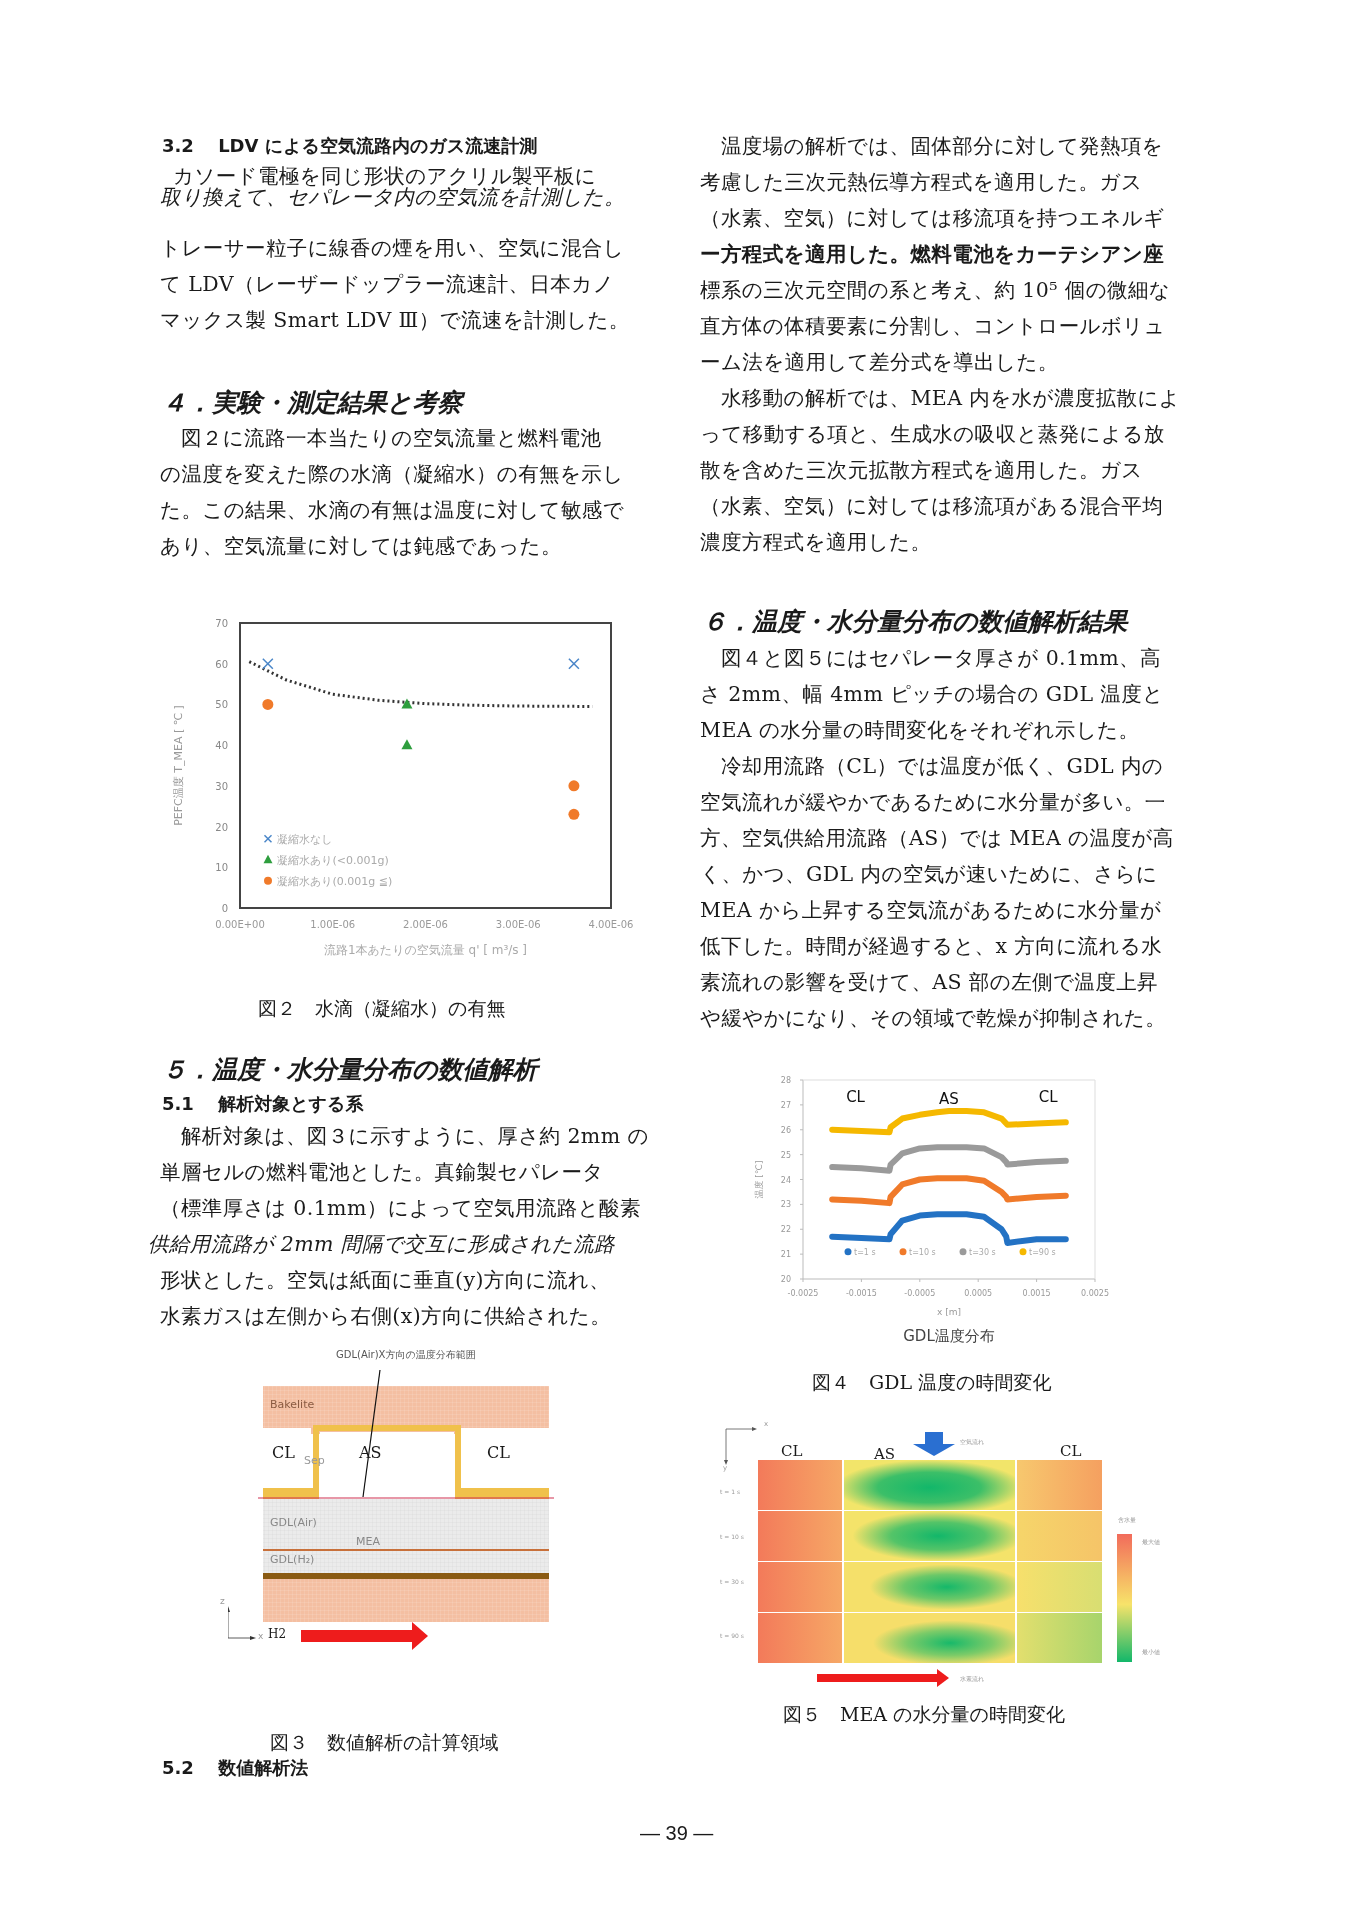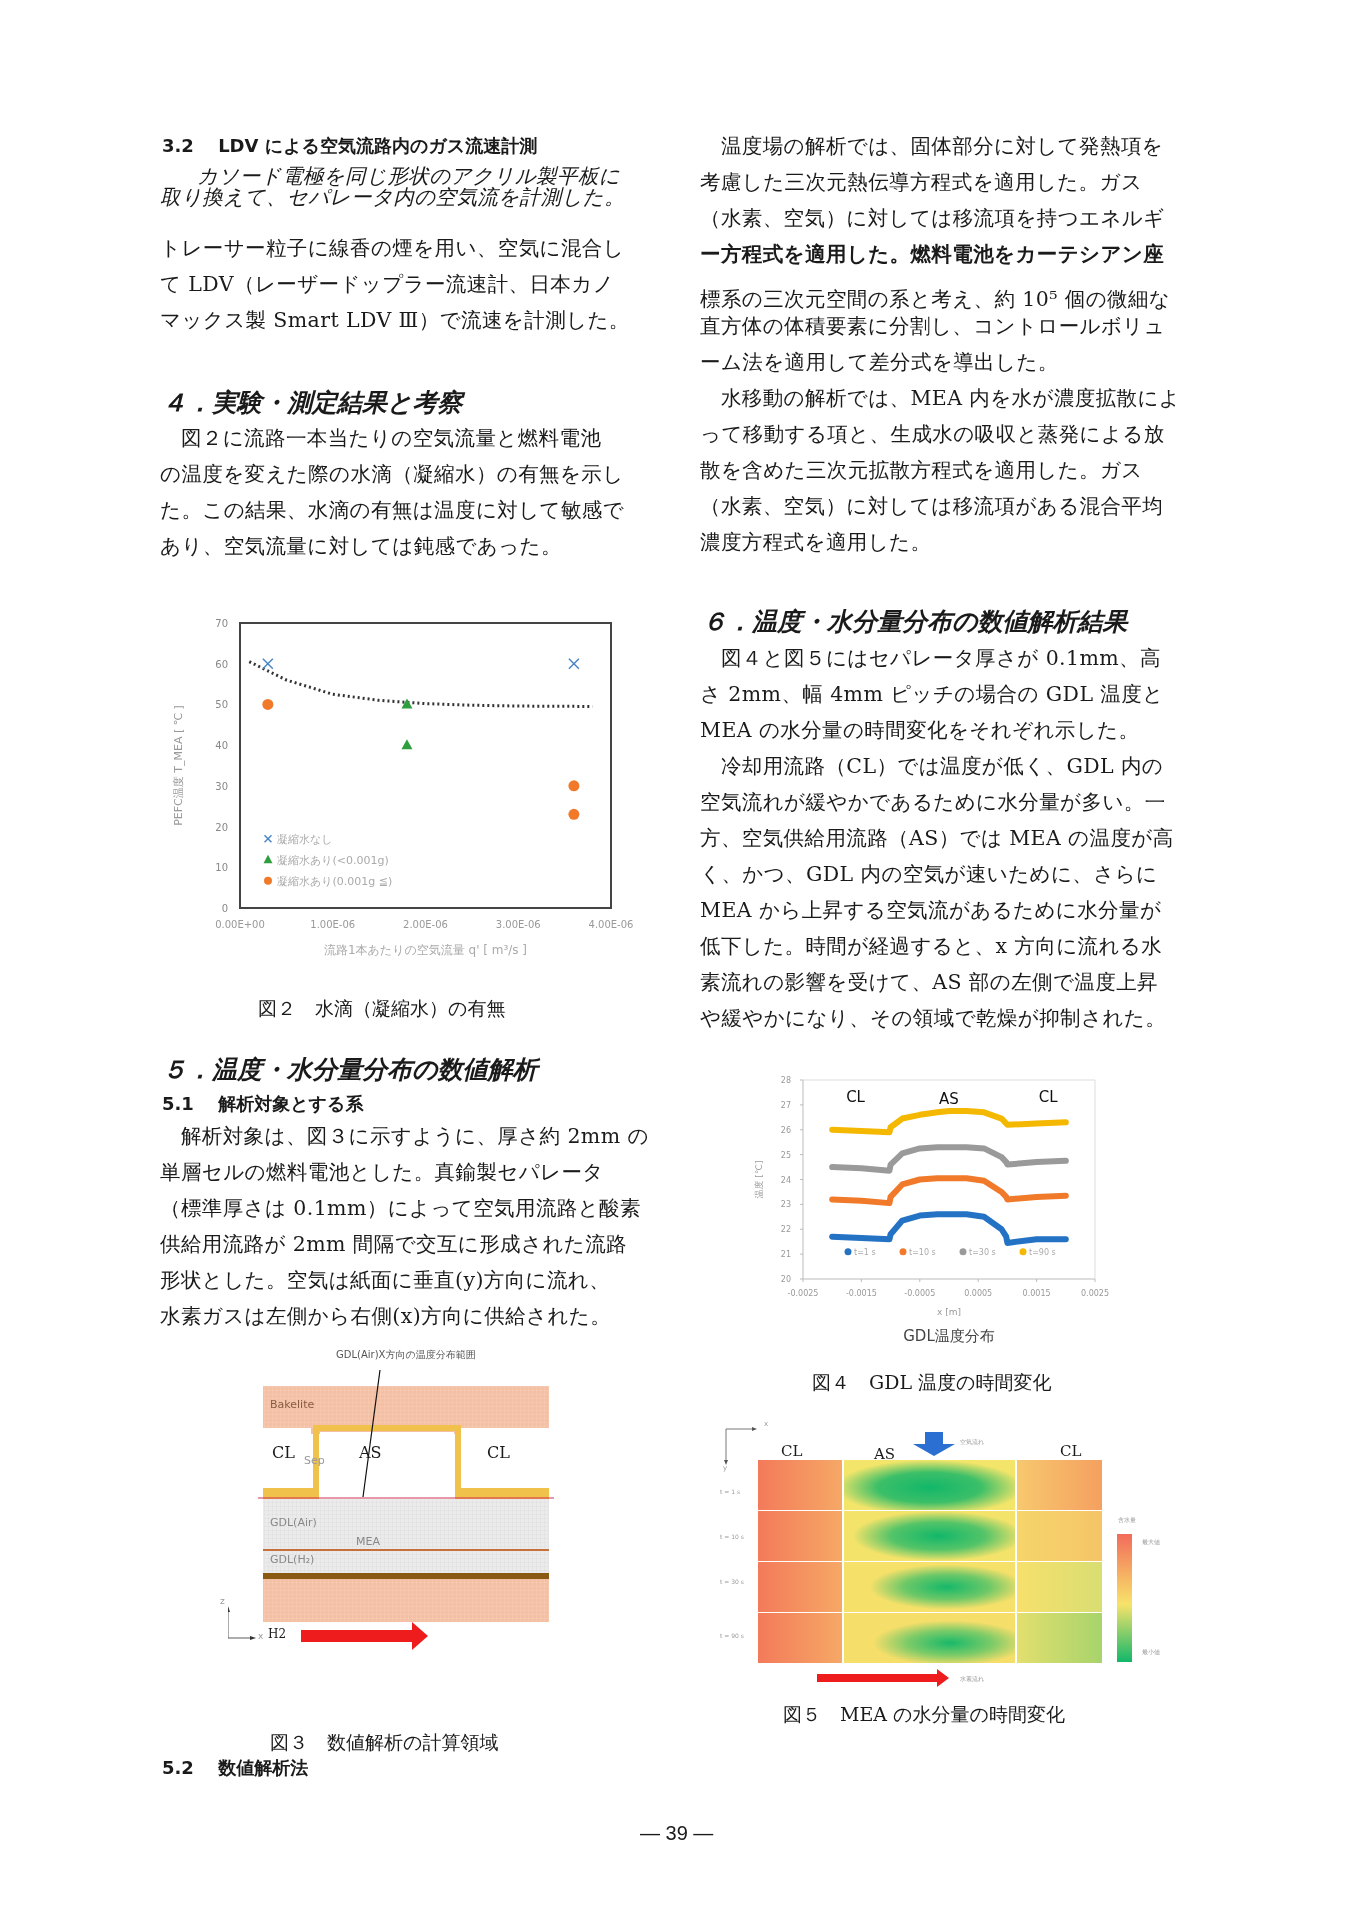--- a/index.html
+++ b/index.html
@@ -11,21 +11,21 @@
   .h3{position:absolute;font-family:"DejaVu Sans","Liberation Sans",sans-serif;font-size:18px;font-weight:bold;white-space:nowrap;}
   .cap{position:absolute;font-size:19px;white-space:nowrap;}
   .small{font-family:"DejaVu Sans","Liberation Sans",sans-serif;color:#999;}
   svg text{font-family:"DejaVu Sans","Liberation Sans",sans-serif;}
 </style>
 </head>
 <body>
 
 <div class="h3" style="left:162px;top:134px;">3.2　 LDV による空気流路内のガス流速計測</div>
 <div>
-  <div class="p" style="left:176px;top:158px;font-style:italic;">　カソード電極を同じ形状のアクリル製平板に</div>
+  <div class="p" style="left:152px;top:158px;">　カソード電極を同じ形状のアクリル製平板に</div>
   <div class="p" style="left:160px;top:179px;font-style:italic;">取り換えて、セパレータ内の空気流を計測した。</div>
   <div class="p" style="left:160px;top:230px;">トレーサー粒子に線香の煙を用い、空気に混合し</div>
   <div class="p" style="left:160px;top:266px;">て LDV（レーザードップラー流速計、日本カノ</div>
   <div class="p" style="left:160px;top:302px;">マックス製 Smart LDV Ⅲ）で流速を計測した。</div>
 </div>
 
 <div class="h2" style="left:162px;top:386px;">４．実験・測定結果と考察</div>
 <div>
   <div class="p" style="left:160px;top:420px;">　図２に流路一本当たりの空気流量と燃料電池</div>
   <div class="p" style="left:160px;top:456px;">の温度を変えた際の水滴（凝縮水）の有無を示し</div>
@@ -73,21 +73,21 @@
     <text x="117" y="299.7857142857143" font-size="11" fill="#aaa">凝縮水あり(0.001g ≦)</text>
   </svg>
 <div class="cap" style="left:258px;top:996px;">図２　水滴（凝縮水）の有無</div>
 
 <div class="h2" style="left:162px;top:1053px;">５．温度・水分量分布の数値解析</div>
 <div class="h3" style="left:162px;top:1092px;">5.1　 解析対象とする系</div>
 <div>
   <div class="p" style="left:160px;top:1118px;">　解析対象は、図３に示すように、厚さ約 2mm の</div>
   <div class="p" style="left:160px;top:1154px;">単層セルの燃料電池とした。真鍮製セパレータ</div>
   <div class="p" style="left:160px;top:1190px;">（標準厚さは 0.1mm）によって空気用流路と酸素</div>
-  <div class="p" style="left:160px;top:1226px;">供給用流路が 2mm 間隔で交互に形成された流路</div>
+  <div class="p" style="left:148px;top:1226px;font-style:italic;">供給用流路が 2mm 間隔で交互に形成された流路</div>
   <div class="p" style="left:160px;top:1262px;">形状とした。空気は紙面に垂直(y)方向に流れ、</div>
   <div class="p" style="left:160px;top:1298px;">水素ガスは左側から右側(x)方向に供給された。</div>
 </div>
 
 <div class="abs" style="left:228px;top:1350px;width:400px;height:320px;">
   <svg width="400" height="320" style="position:absolute;left:0;top:0;">
     <defs>
       <pattern id="grid" width="4" height="4" patternUnits="userSpaceOnUse">
         <path d="M4 0 L0 0 0 4" fill="none" stroke="rgba(255,255,255,0.35)" stroke-width="0.6"></path>
       </pattern>
@@ -150,21 +150,21 @@
 </div>
 <div class="cap" style="left:270px;top:1686px;margin-top:44px;">図３　数値解析の計算領域</div>
 
 <div class="h3" style="left:162px;top:1756px;">5.2　 数値解析法</div>
 
 <div>
   <div class="p" style="left:700px;top:128px;">　温度場の解析では、固体部分に対して発熱項を</div>
   <div class="p" style="left:700px;top:164px;">考慮した三次元熱伝導方程式を適用した。ガス</div>
   <div class="p" style="left:700px;top:200px;">（水素、空気）に対しては移流項を持つエネルギ</div>
   <div class="p" style="left:700px;top:236px;font-weight:bold;">ー方程式を適用した。燃料電池をカーテシアン座</div>
-  <div class="p" style="left:700px;top:281px;">標系の三次元空間の系と考え、約 10⁵ 個の微細な</div>
+  <div class="p" style="left:700px;top:272px;">標系の三次元空間の系と考え、約 10⁵ 個の微細な</div>
   <div class="p" style="left:700px;top:308px;">直方体の体積要素に分割し、コントロールボリュ</div>
   <div class="p" style="left:700px;top:344px;">ーム法を適用して差分式を導出した。</div>
 </div>
 <div>
   <div class="p" style="left:700px;top:380px;">　水移動の解析では、MEA 内を水が濃度拡散によ</div>
   <div class="p" style="left:700px;top:416px;">って移動する項と、生成水の吸収と蒸発による放</div>
   <div class="p" style="left:700px;top:452px;">散を含めた三次元拡散方程式を適用した。ガス</div>
   <div class="p" style="left:700px;top:488px;">（水素、空気）に対しては移流項がある混合平均</div>
   <div class="p" style="left:700px;top:524px;">濃度方程式を適用した。</div>
 </div>

